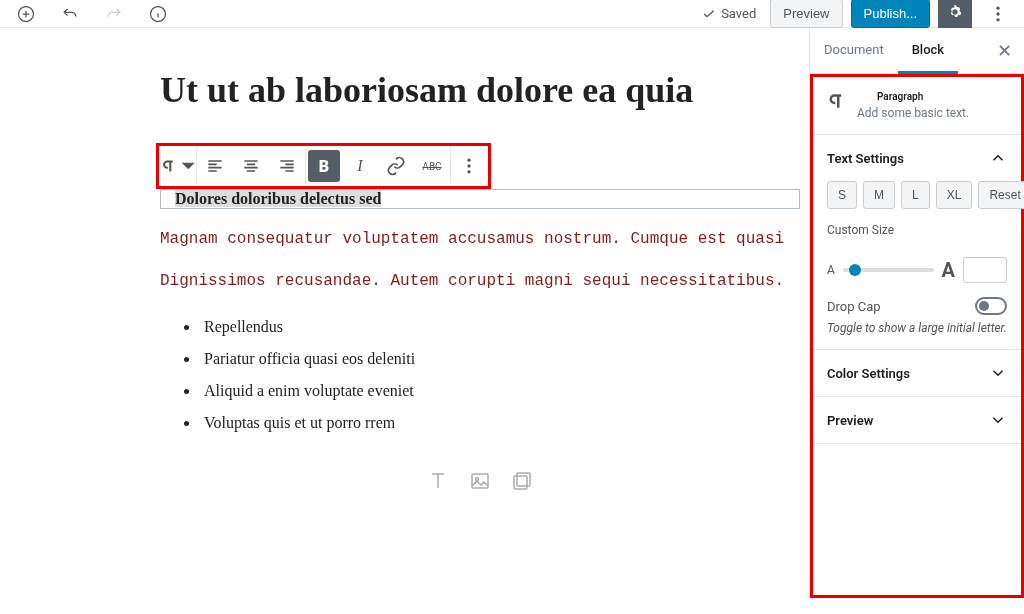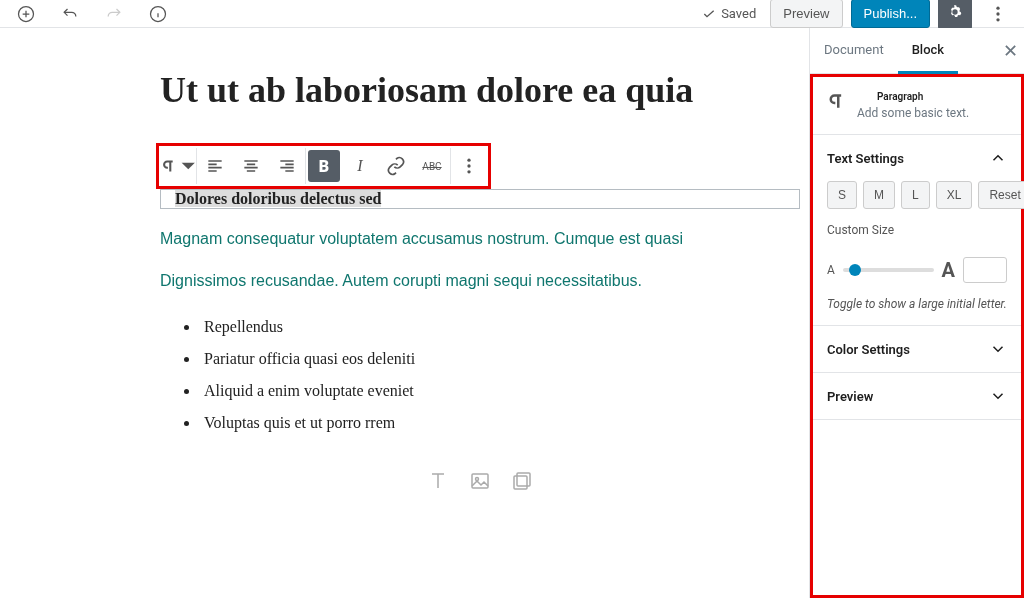--- a/index.html
+++ b/index.html
@@ -24,30 +24,30 @@
 .block-toolbar-wrap { border: 3px solid #e60000; padding: 2px; display: inline-block; margin-bottom: 0; margin-left: -4px; }
 .block-toolbar { display: flex; align-items: center; background: #fff; }
 .tb-btn { width: 36px; height: 36px; display: flex; align-items: center; justify-content: center; cursor: pointer; color: #555; border-right: 1px solid #e2e4e7; }
 .tb-btn.no-border { border-right: none; }
 .tb-btn.active { background: #555d66; color: #fff; border-radius: 3px; border-right: none; margin: 2px; width: 32px; height: 32px; }
 .tb-btn svg { width: 20px; height: 20px; }
 .tb-group { display: flex; border-right: 1px solid #e2e4e7; }
 
 .selected-block { border: 1px solid #b5bcc2; padding: 0 14px; margin: 0 0 18px 0; }
 .selected-block p { font-family: Georgia, serif; font-size: 16px; font-weight: 700; background: #ddd; display: inline; color: #222; }
-.para { font-family: Liberation Sans, sans-serif; font-size: 16px; color: #0f766e; margin-bottom: 18px; line-height: 1.5; }
+.para { font-family: Liberation Mono, monospace; font-size: 16px; color: #7f1d1d; margin-bottom: 18px; line-height: 1.5; }
 .list { font-family: Georgia, serif; font-size: 16px; color: #222; margin-left: 40px; line-height: 2; }
 .list li { padding-left: 4px; }
 
 .inserter-row { display: flex; justify-content: center; gap: 18px; margin-top: 30px; color: #aaa; }
 .ins-btn { width: 24px; height: 24px; display: flex; align-items: center; justify-content: center; cursor: pointer; }
 
 .sidebar { width: 215px; border-left: 1px solid #e2e4e7; display: flex; flex-direction: column; background: #fff; }
 .sidebar-outline { border: 3px solid #e60000; margin: 0; padding: 0; flex: 1; display: flex; flex-direction: column; }
-.tabs { display: flex; align-items: center; border-bottom: 1px solid #e2e4e7; height: 46px; }
+.tabs { display: flex; align-items: center; border-bottom: 1px solid #e2e4e7; padding-right: 6px; height: 46px; }
 .tab { padding: 14px 14px; font-size: 13px; color: #6c7781; cursor: pointer; border-bottom: 3px solid transparent; }
 .tab.active { color: #1e1e1e; border-bottom-color: #0085ba; font-weight: 500; }
 .tab-close { margin-left: auto; font-size: 18px; color: #6c7781; cursor: pointer; padding: 0 6px; }
 
 .panel-header { display: flex; gap: 10px; padding: 14px 14px; border-bottom: 1px solid #e2e4e7; }
 .panel-header svg { width: 20px; height: 20px; color: #555; flex-shrink: 0; }
 .panel-header-text .pt { font-weight: 600; font-size: 10px; margin-bottom: 4px; margin-left: 20px; }
 .panel-header-text .pd { color: #6c7781; font-size: 12px; }
 
 .panel-section { border-bottom: 1px solid #e2e4e7; }
@@ -255,20 +255,26 @@
           </div>
           <span class="custom-label">Custom Size</span>
           <div class="slider-row">
             <span class="small-a">A</span>
             <div class="slider">
                 <div class="slider-thumb"></div>
               </div>
             <span class="big-a">A</span>
             <input class="num-input" style="">
           </div>
+          <div class="dropcap-row">
+            <span class="lbl">Drop Cap</span>
+            <div class="toggle">
+                <div class="toggle-knob"></div>
+              </div>
+          </div>
           <div class="hint">Toggle to show a large initial letter.</div>
         </div>
       </div>
 
       <div class="panel-section">
         <div class="panel-section-head">
           <span>Color Settings</span>
           <svg viewBox="0 0 24 24" fill="none" stroke="currentColor" stroke-width="2">
               <path d="M6 9l6 6 6-6"></path>
             </svg>

